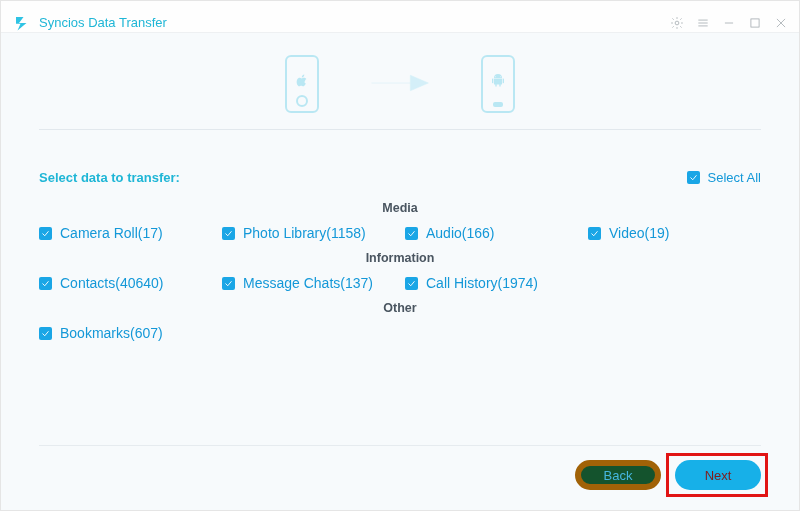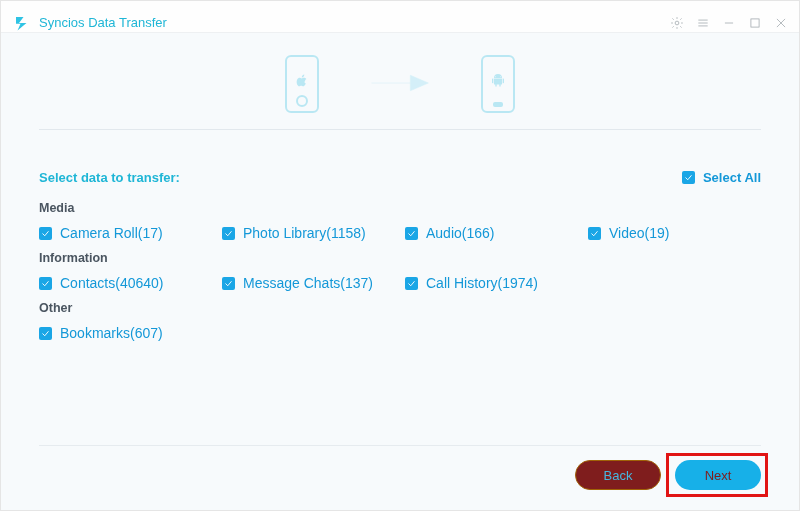--- a/index.html
+++ b/index.html
@@ -59,24 +59,25 @@
   .phone .os-ic { position:absolute; top:50%; left:50%; transform:translate(-50%,-60%); }
   .phone .os-ic svg { width:16px; height:16px; fill:#b9e7f3; }
   .arrow svg { width: 62px; height: 30px; }
   .divider { border-top: 1px solid #e2e8ed; margin: 0 0 14px 0;}
   .select-row {
     display: flex; align-items: flex-start; justify-content: space-between;
     color: #1fb6d6; font-weight: 600; font-size: 13px;
     margin-bottom: 16px;
     margin-top: 40px;
   }
-  .selectall-wrap { display:flex; align-items:center; gap:8px; font-weight:700; color:#1498d8;}
+  .selectall-wrap { display:flex; align-items:center; gap:8px; font-weight:400; color:#1498d8;}
   .section-title {
     color: #4a5560; font-weight: 600; font-size: 12.5px;
     margin: 8px 0 10px 0;
+    text-align: center;
   }
   .grid {
     display: grid;
     grid-template-columns: repeat(4, 1fr);
     column-gap: 10px;
     row-gap: 10px;
     margin-bottom: 10px;
   }
   .item {
     display: flex; align-items: center; gap: 8px;
@@ -95,21 +96,21 @@
     display: flex; justify-content: flex-end; gap: 14px; align-items: center;
     border-top: 1px solid #e6ebef;
     padding-top: 14px;
   }
   .btn {
     min-width: 86px; height: 30px; border-radius: 16px;
     display: inline-flex; align-items:center; justify-content:center;
     font-size: 13px; cursor:pointer;
   }
   .btn-back {
-    border: 1px solid #a16207; color: #46b7e0; background:#7f1d1d;
+    border: 6px solid #a16207; color: #46b7e0; background:#14532d;
   }
   .btn-next {
     background: #17b0e8; color: #7f1d1d; border: none;
   }
   .highlight-box {
     position:absolute; right: 31px; bottom: 13px;
     width: 102px; height: 44px;
     border: 3px solid #e11414; pointer-events:none;
   }
 </style>

